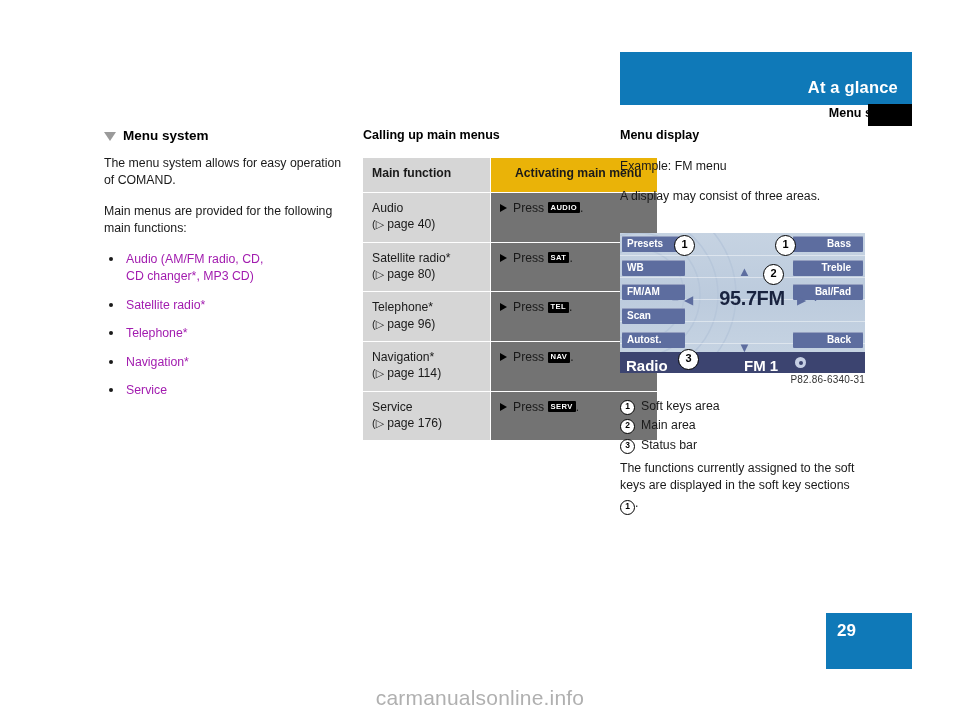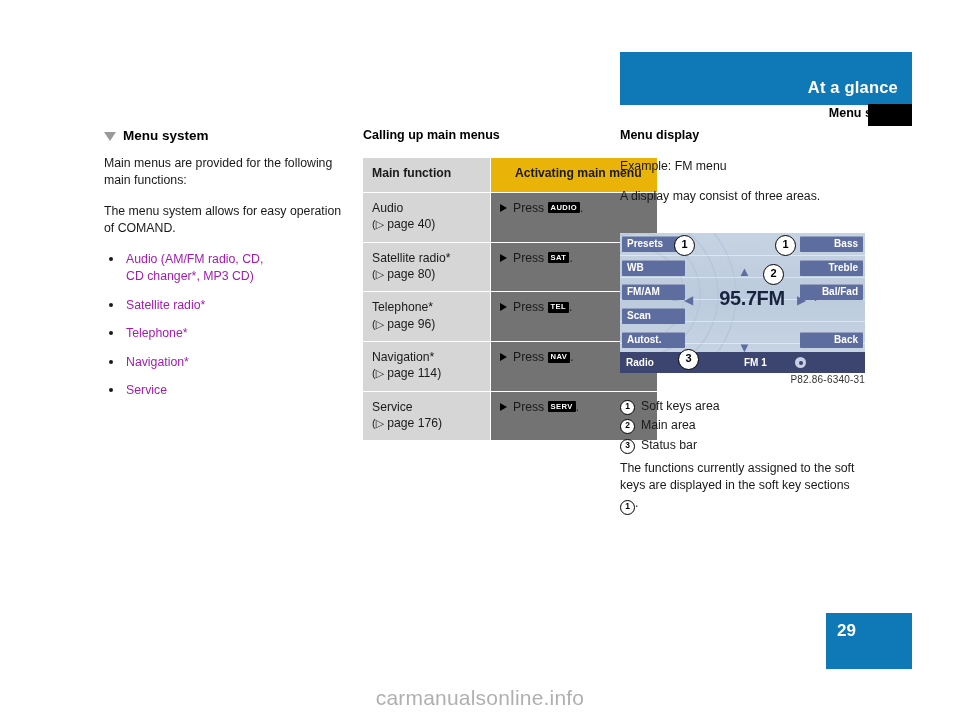--- a/index.html
+++ b/index.html
@@ -105,24 +105,24 @@
     overflow:hidden;
   }
   .disp .waves{position:absolute;inset:0;}
   .disp .hline{position:absolute;left:0;width:100%;height:1px;background:rgba(255,255,255,.45);}
   .softkey{
     position:absolute;background:#5d6d9f;color:#ffffff;font-size:10px;font-weight:bold;
     height:16px;line-height:16px;border-radius:1px;
     box-shadow:inset 0 1px 0 rgba(255,255,255,.35);
   }
   .sk-l{left:2px;width:58px;padding-left:5px;text-align:left;}
-  .sk-r{right:2px;width:58px;padding-right:5px;text-align:right;}
+  .sk-r{right:2px;width:58px;padding-right:12px;text-align:right;}
   .statusbar{
     position:absolute;left:0;bottom:0;width:100%;height:21px;background:#3c4470;
-    color:#ffffff;font-size:10px;font-weight:bold;
+    color:#ffffff;font-size:15px;font-weight:bold;
   }
   .sb-radio{position:absolute;left:6px;top:5px;}
   .sb-fm{position:absolute;left:118px;top:5px;padding-left:6px;}
   .sb-dot{
     position:absolute;left:175px;top:5px;width:11px;height:11px;border-radius:50%;
     background:#c6cfe4;
   }
   .sb-dot:after{
     content:"";position:absolute;left:3.5px;top:3.5px;width:4px;height:4px;border-radius:50%;
     background:#3c4470;
@@ -177,22 +177,22 @@
   </div>
   <div class="hdr-rule"></div>
   <div class="hdr-sub">Menu system</div>
   <div class="hdr-tab"></div>
 
   <div class="col col-a">
     <h2 class="h2">
       <span class="tri"></span>
       <span>Menu system</span>
     </h2>
+    <p class="body">The menu system allows for easy operation of COMAND.</p>
     <p class="body">Main menus are provided for the following main functions:</p>
-    <p class="body">The menu system allows for easy operation of COMAND.</p>
     <ul class="bul">
       <li><span style="white-space:pre-line">Audio (AM/FM radio, CD,
 CD changer*, MP3 CD)</span></li>
       <li><span>Satellite radio*</span></li>
       <li><span>Telephone*</span></li>
       <li><span>Navigation*</span></li>
       <li><span>Service</span></li>
     </ul>
   </div>
 

